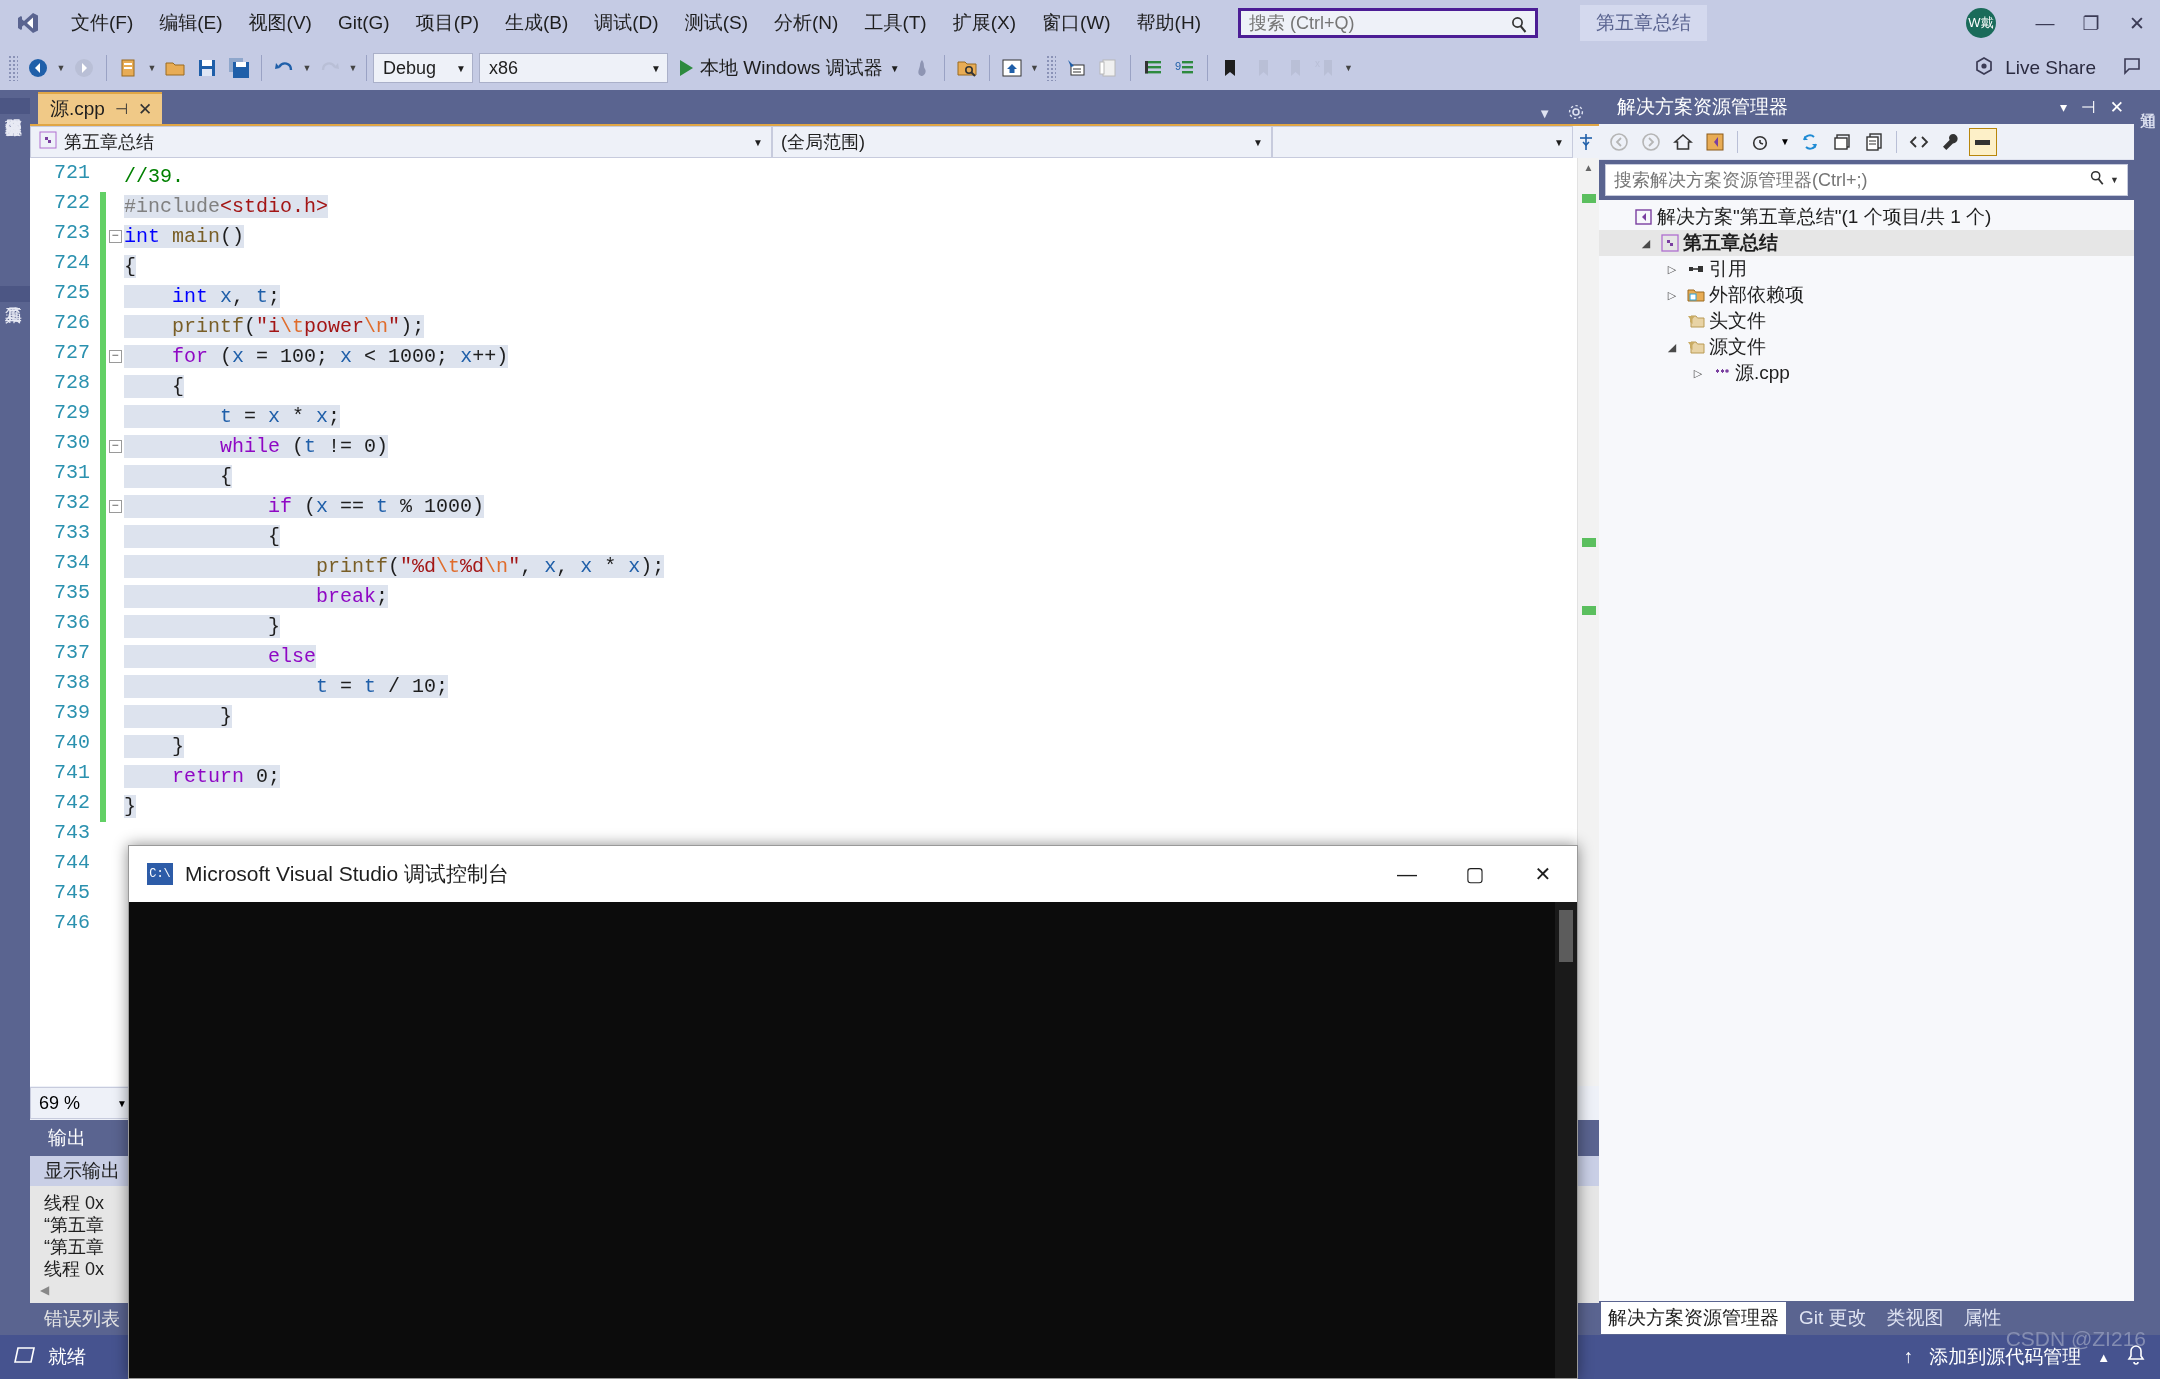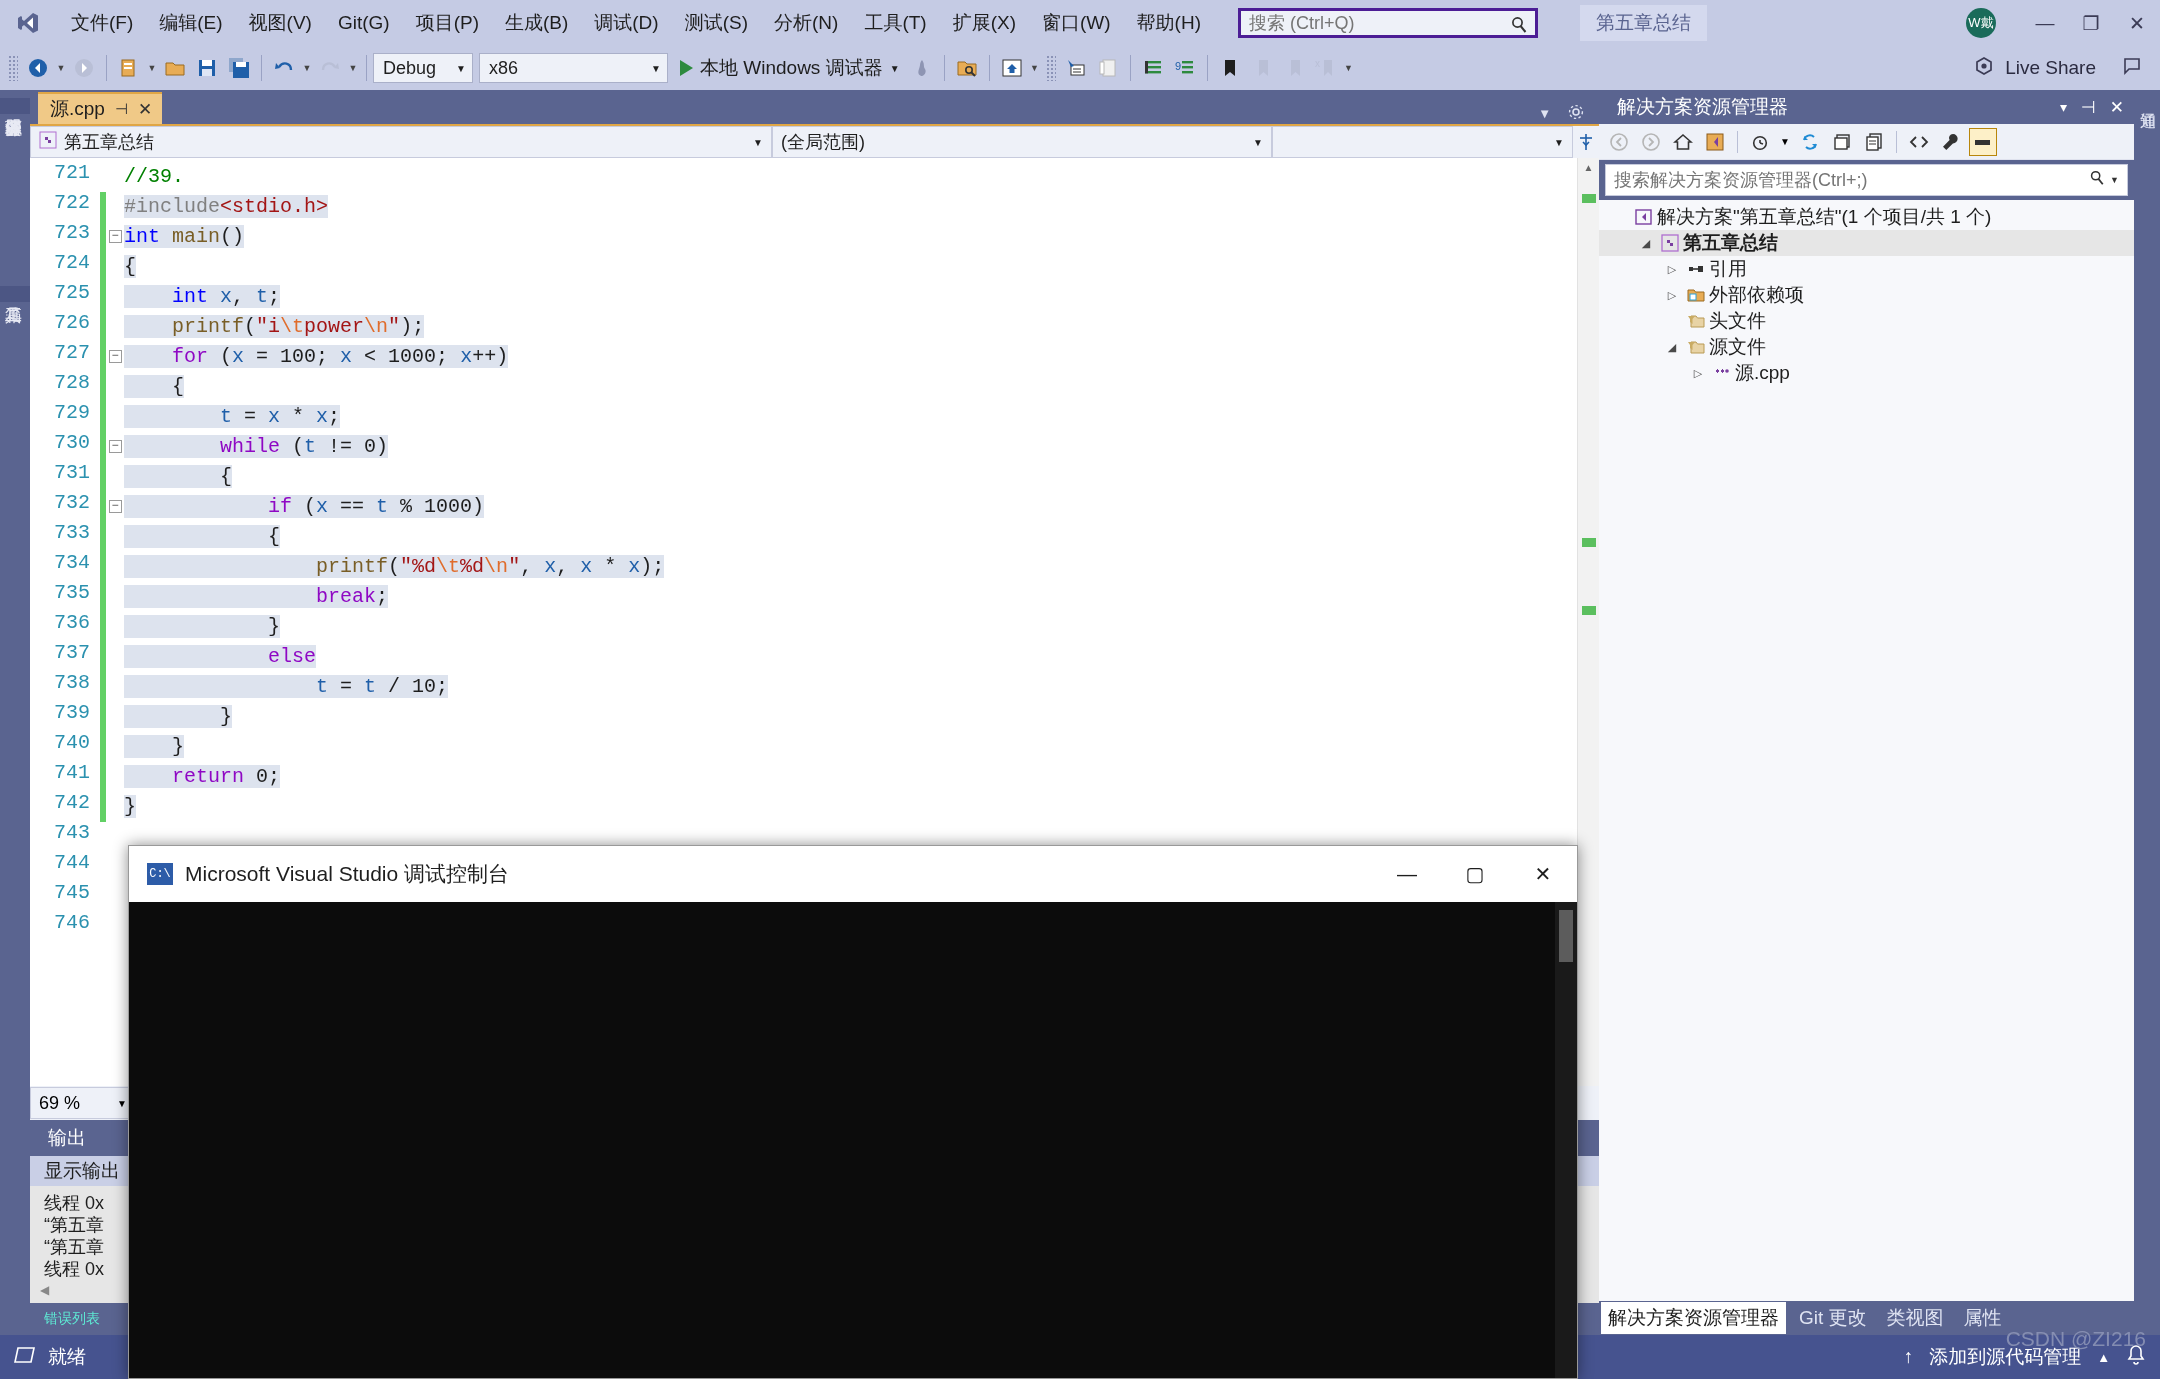--- a/index.html
+++ b/index.html
@@ -139,21 +139,21 @@
      font-size:19px; flex:0 0 36px;}
   .out-toolbar { height:30px; background:#c9cfe6; display:flex;align-items:center;padding-left:14px;
      font-size:19px; color:#1e1e1e; flex:0 0 30px;}
   .out-body { flex:1; background:#e6e6e6; font-size:18px; color:#1e1e1e; padding:6px 0 0 14px;
      overflow:hidden; min-height:0;}
   .out-body div { height:22px; line-height:22px; white-space:nowrap; }
   .out-scroll { height:26px; background:#e6e6e6; display:flex;align-items:center; padding-left:10px;
      color:#888; font-size:12px; flex:0 0 26px;}
   .bottabs { height:32px; background:#5a6490; display:flex; align-items:center;
      padding-left:14px; gap:14px; flex:0 0 32px; }
-  .bottab { color:#5eead4; font-size:14px; }
+  .bottab { color:#e5e5e5; font-size:19px; }
 
   
   .rightcol { flex:0 0 535px; display:flex; flex-direction:column; background:#5a6490; min-width:0; }
   .se-head { height:34px; display:flex; align-items:center; color:#fff; font-size:19px;
      padding:0 10px 0 18px; flex:0 0 34px;}
   .se-head .acts { margin-left:auto; display:flex; gap:14px; align-items:center; }
   .se-toolbar { height:36px; background:#eef1f8; display:flex;align-items:center; gap:4px;
      padding:0 6px; flex:0 0 36px; border-bottom:1px solid #dfe2ee;}
   .se-tb { width:28px;height:28px;display:flex;align-items:center;justify-content:center; }
   .se-tb.active { background:#fdf0c8; border:1px solid #b8860b; }

